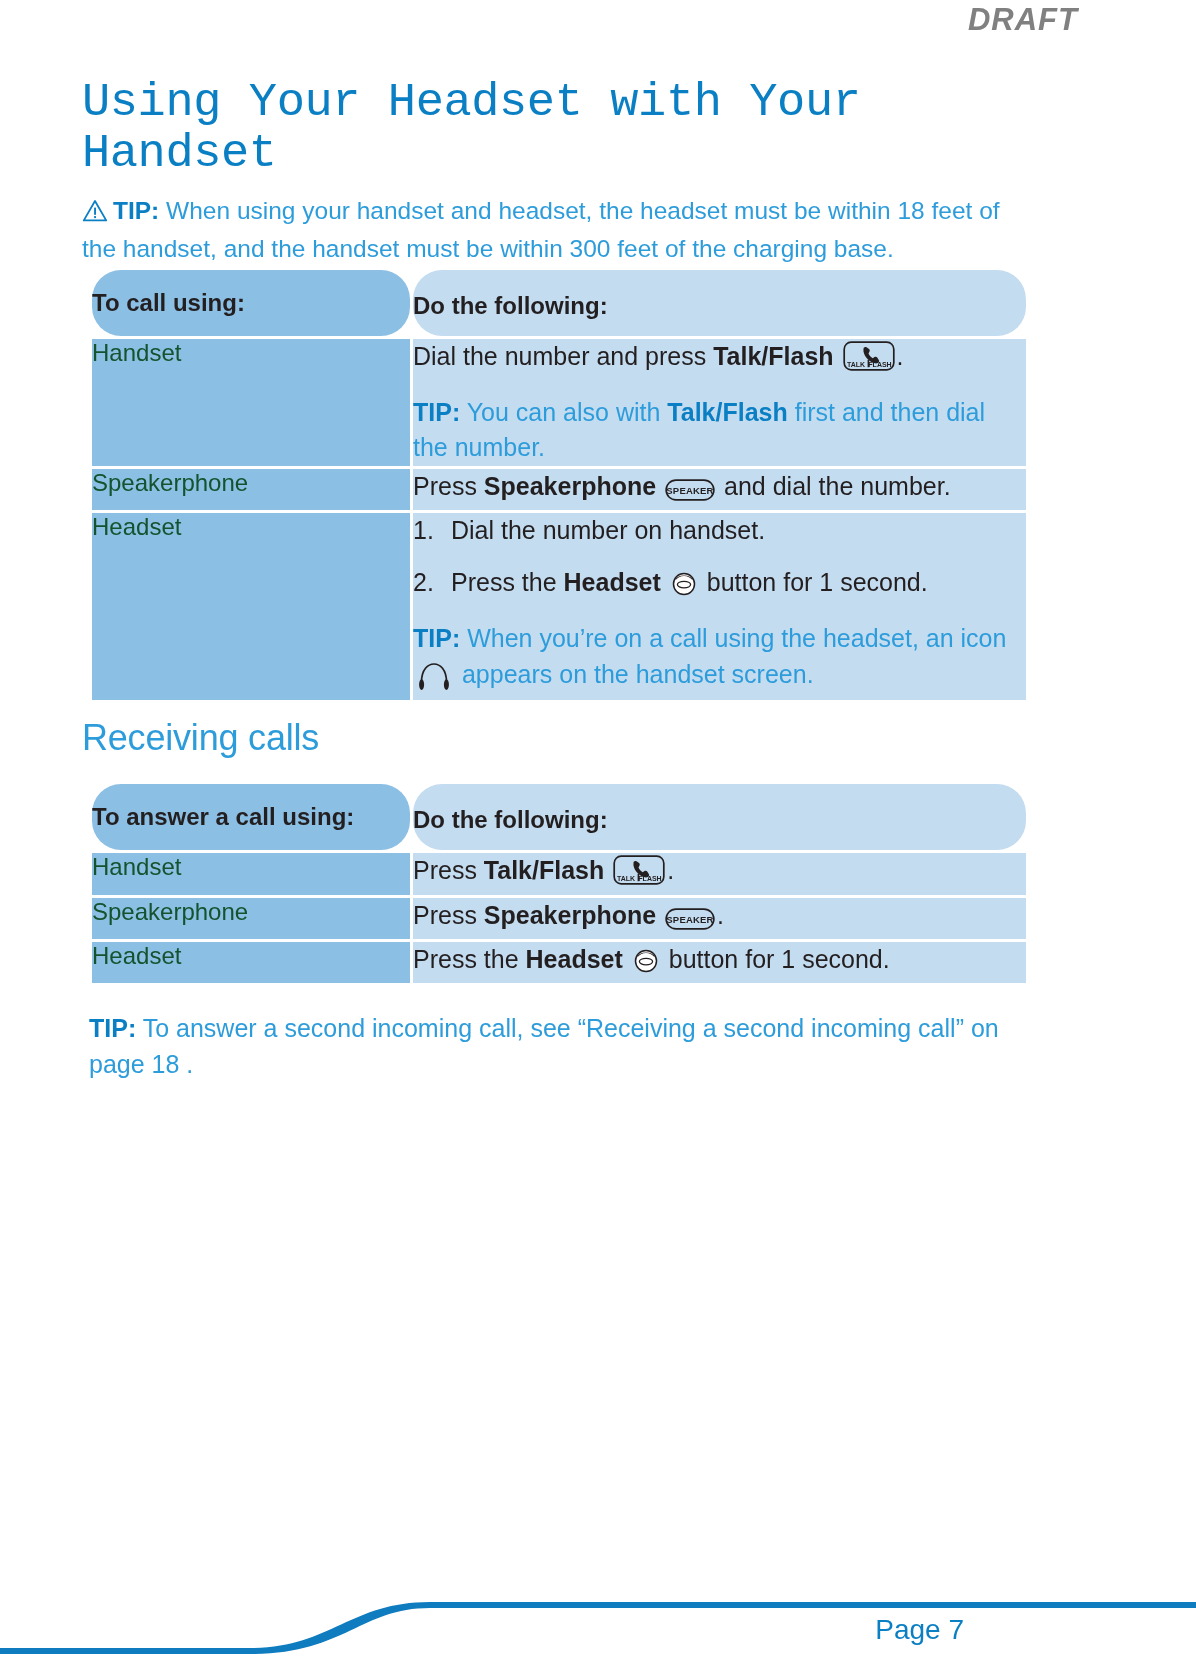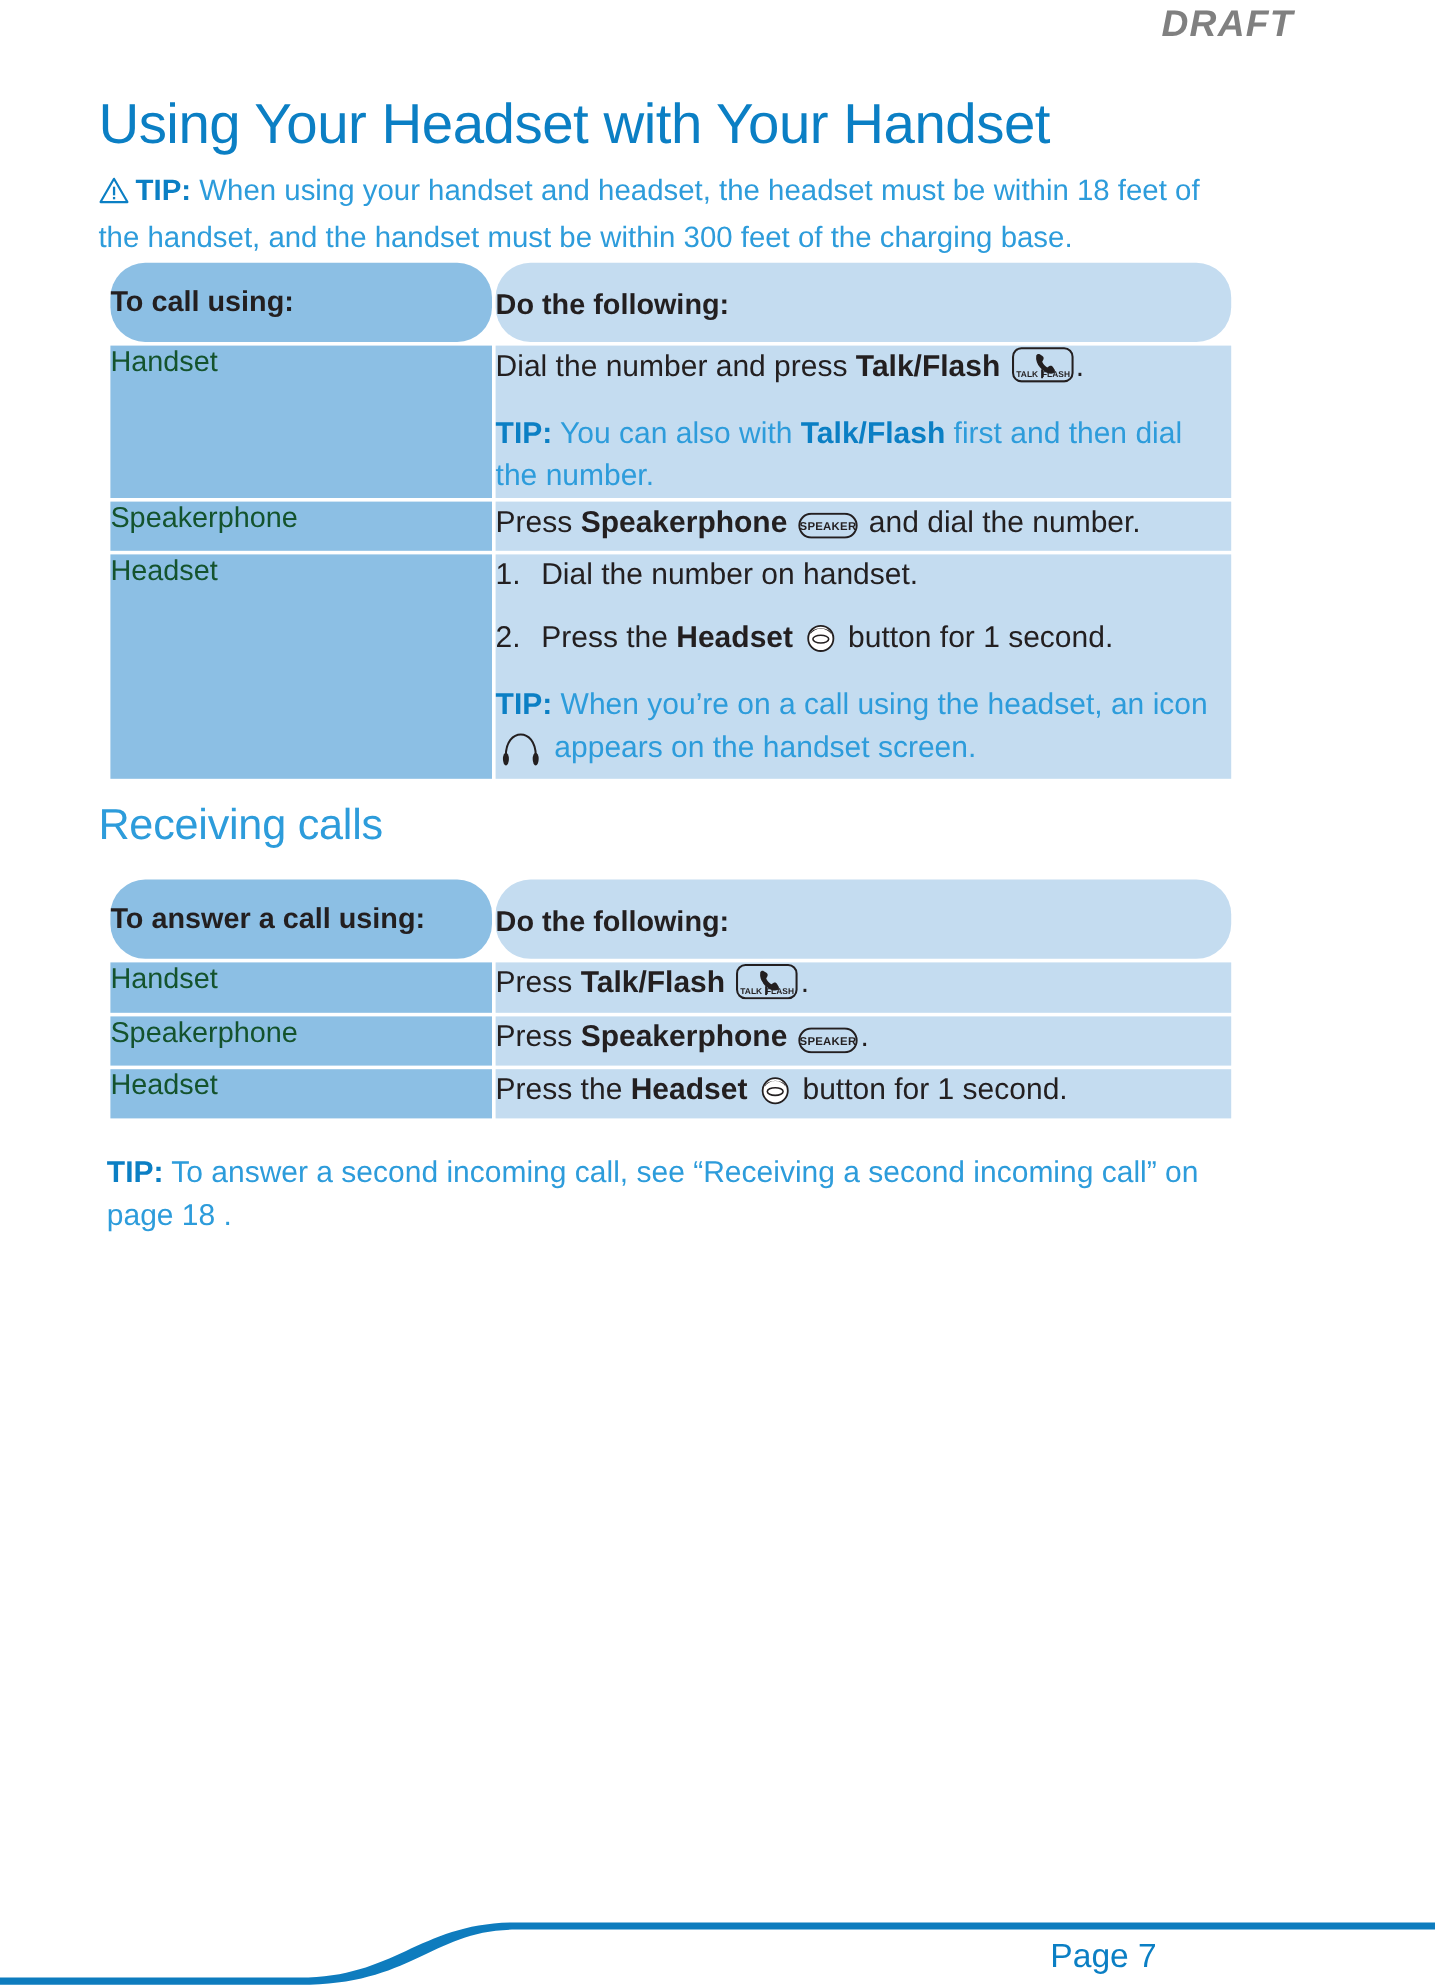--- a/index.html
+++ b/index.html
@@ -36,20 +36,21 @@
     width: 945px;
   }
 
   h1.title {
     font-size: 47px;
     font-weight: normal;
     color: #0b7fc4;
     margin: 0 0 14px 0;
     letter-spacing: -0.4px;
     line-height: 1.08;
+    font-family: Liberation Mono, monospace;
   }
 
   .tip-block {
     color: #2d9cdb;
     font-size: 24.5px;
     line-height: 1.42;
     margin: 0 0 0 0;
   }
   .tip-block .tip-lbl {
     font-weight: bold;

